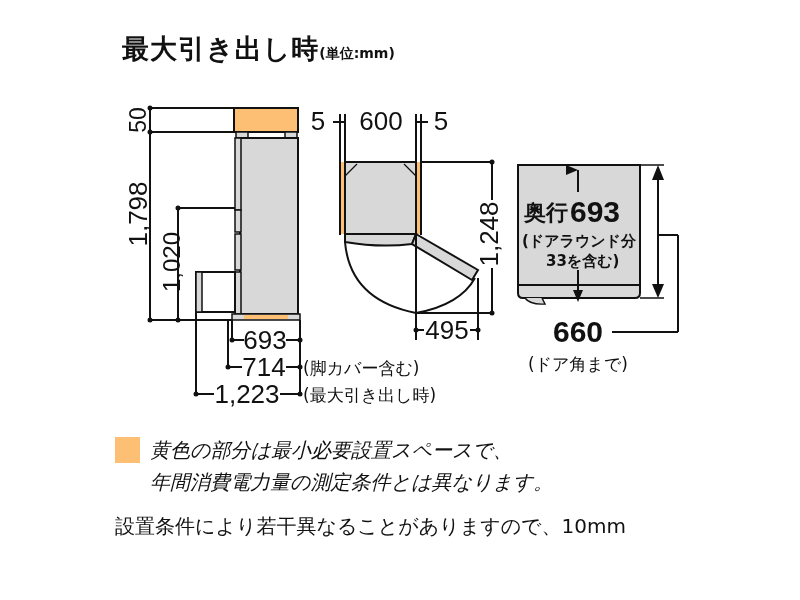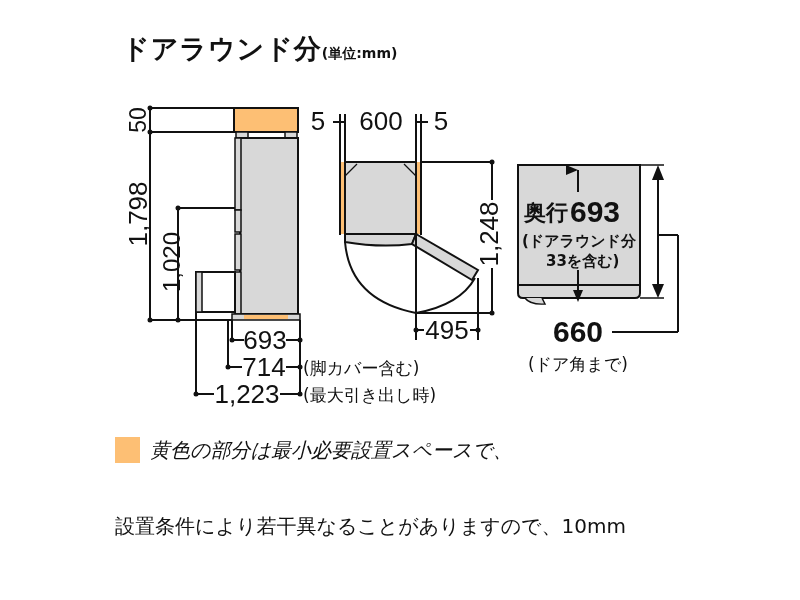--- a/index.html
+++ b/index.html
@@ -13,21 +13,21 @@
   .note { font-size:17px; font-family:"DejaVu Sans", sans-serif; }
   .legend { position:absolute; left:115px; top:434px; }
   .legend-swatch { position:absolute; left:0; top:3px; width:25px; height:26px; background:#fdbf74; }
   .legend-text { position:absolute; left:35px; top:0; font-size:20px; line-height:32px; white-space:nowrap;font-style:italic; }
   .footnote { position:absolute; left:115px; top:510px; font-size:20px; line-height:32px; white-space:nowrap;text-align:center; }
 </style>
 </head>
 <body>
 
 <div class="title">
-  <span>ドアラウンド分</span><span class="unit">(単位:mm)</span>
+  <span>最大引き出し時</span><span class="unit">(単位:mm)</span>
 </div>
 
 <svg class="diag" width="800" height="600" viewBox="0 0 800 600" xmlns="http://www.w3.org/2000/svg">
   <defs>
     <marker id="arrUp" markerWidth="10" markerHeight="12" refX="5" refY="0" orient="auto" markerUnits="userSpaceOnUse">
       <path d="M0,12 L5,0 L10,12 Z" fill="#111"></path>
     </marker>
   </defs>
 
   <g stroke="#111" stroke-width="2" fill="none">
@@ -156,18 +156,19 @@
   <text class="note" x="522" y="246" style="font-size:15px;font-weight:bold">(ドアラウンド分</text>
   <text class="note" x="546" y="266" style="font-size:15px;font-weight:bold">33を含む)</text>
   <text x="578" y="342" text-anchor="middle" style="font-size:30px;font-weight:bold">660</text>
   <text class="note" x="578" y="370" text-anchor="middle">(ドア角まで)</text>
 </svg>
 
 <div class="legend">
   <div class="legend-swatch"></div>
   <div class="legend-text">
     <div>黄色の部分は最小必要設置スペースで、</div>
+    <div>年間消費電力量の測定条件とは異なります。</div>
   </div>
 </div>
 
 <div class="footnote">
   <div>設置条件により若干異なることがありますので、10mm</div>
 </div>
 
 </body></html>

